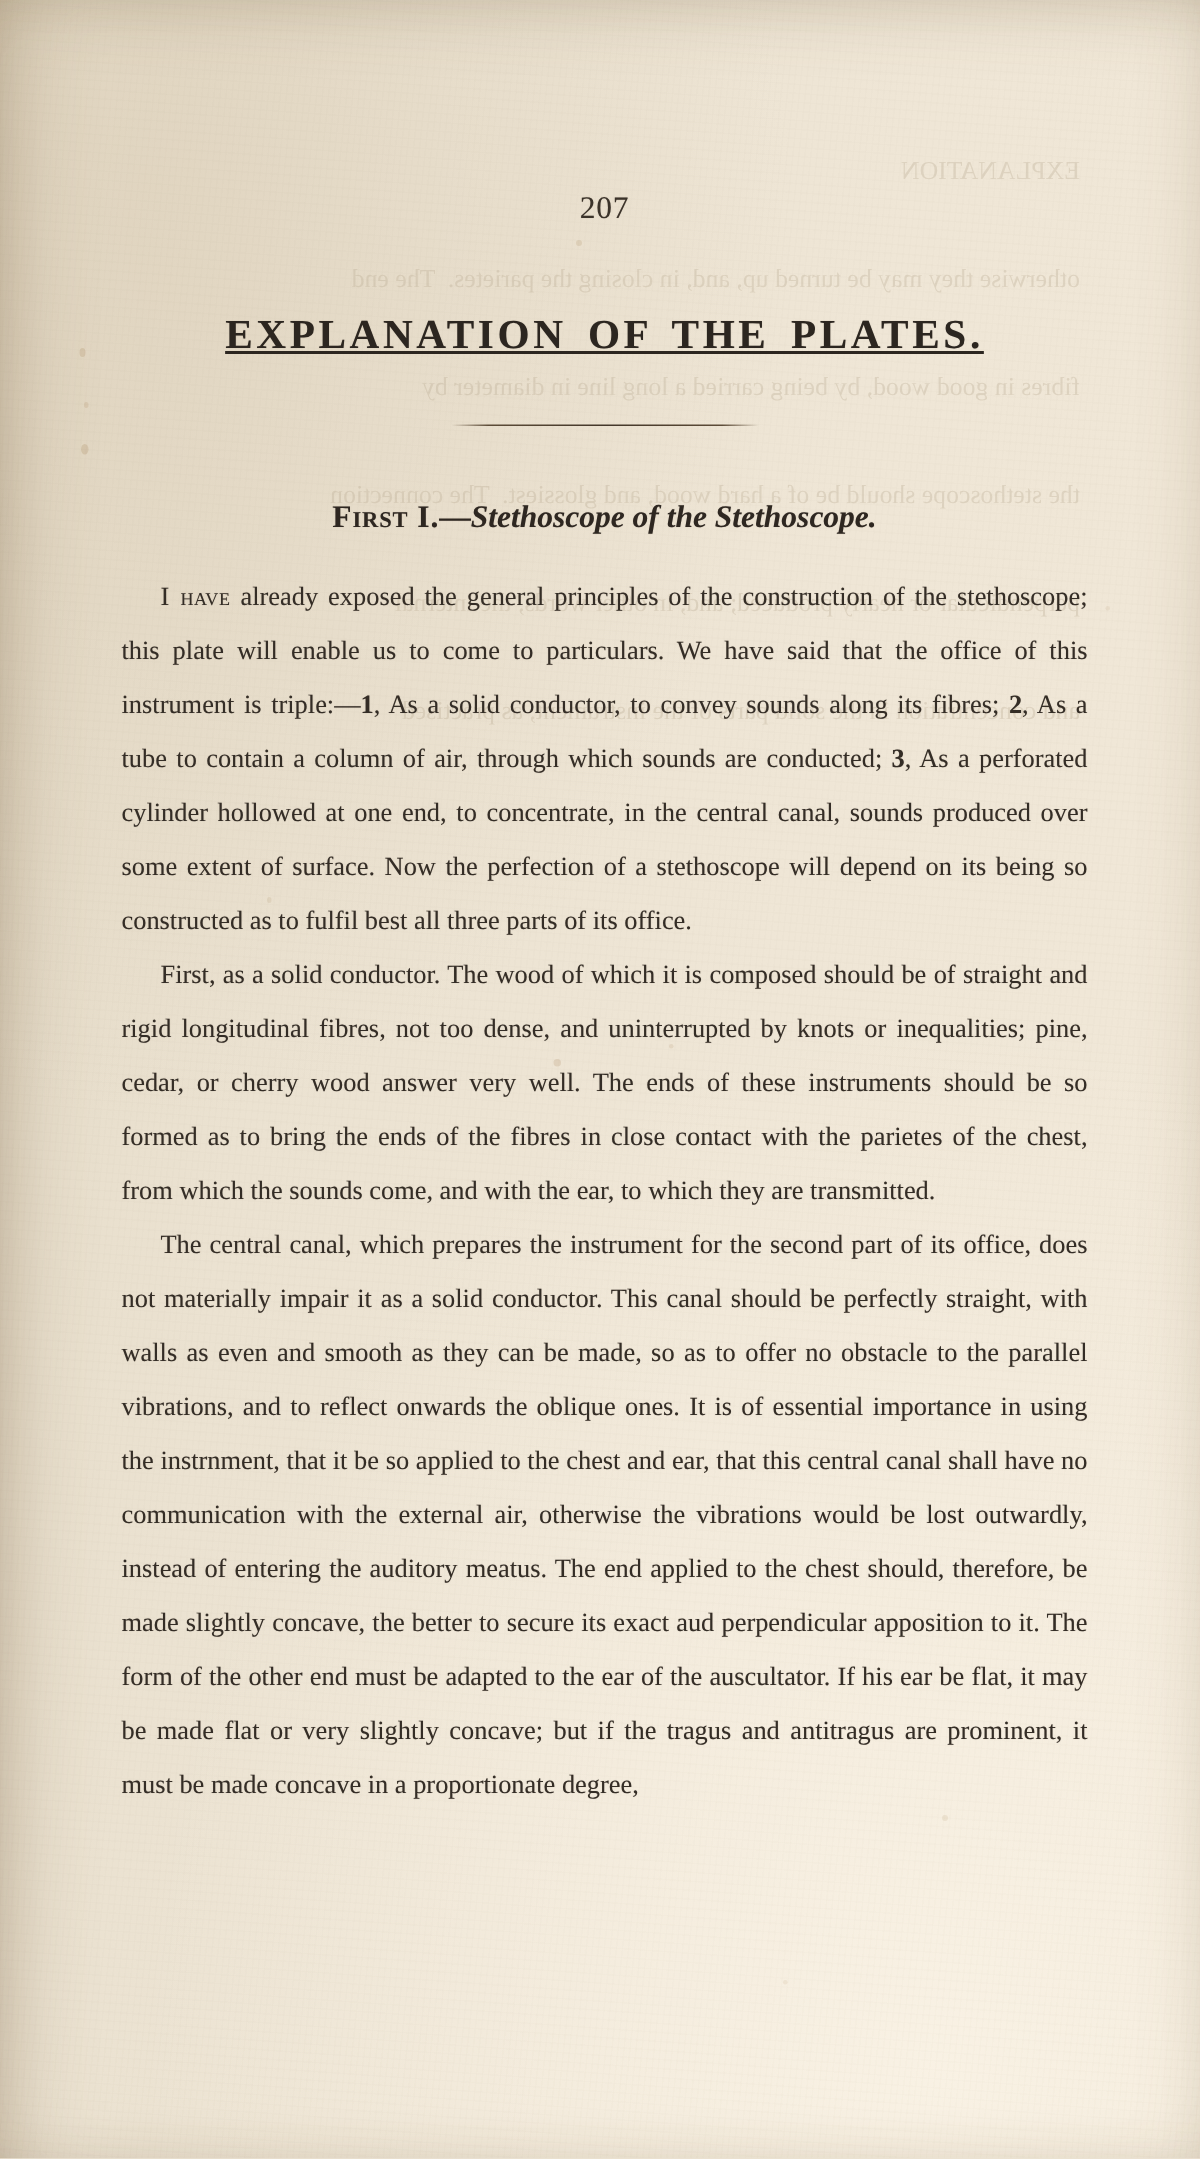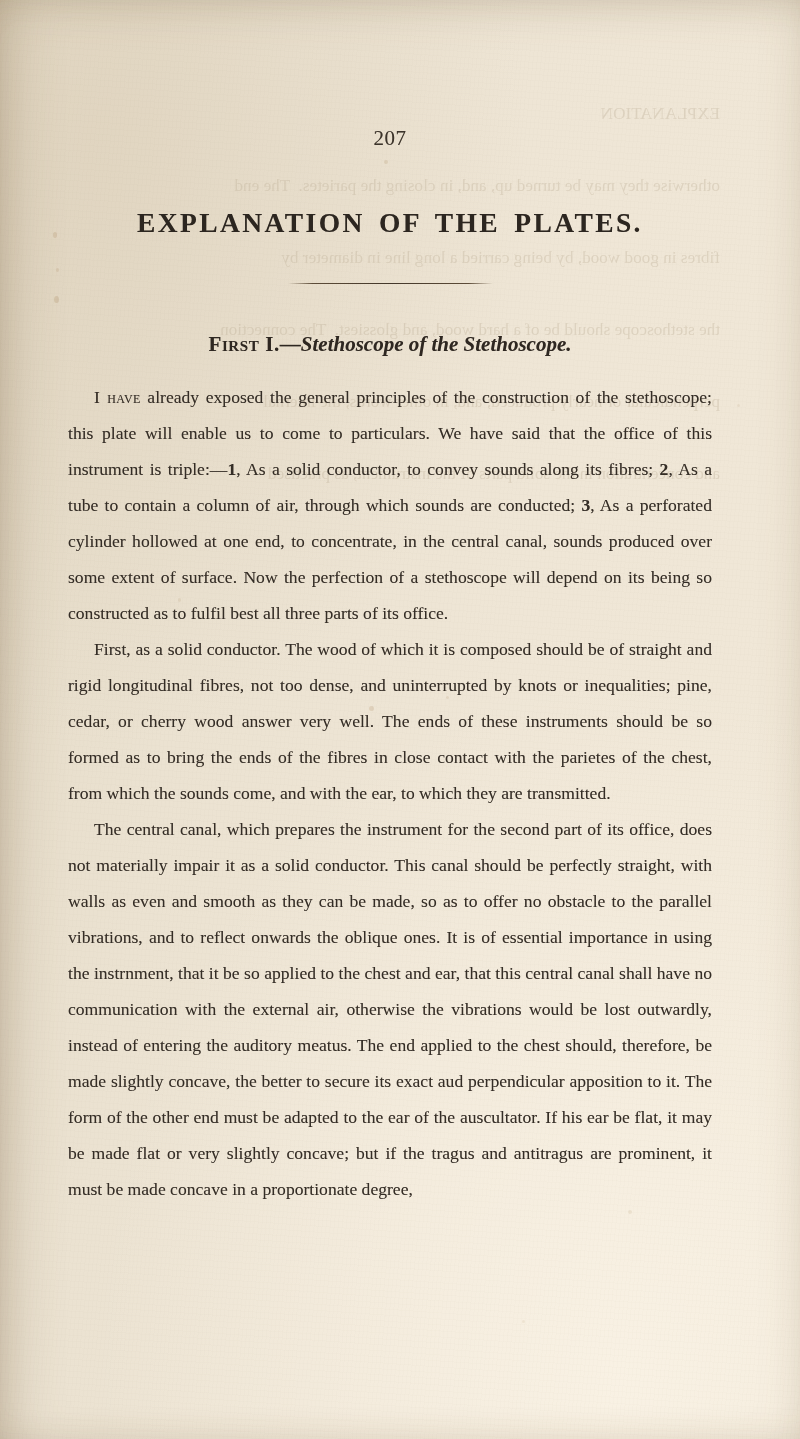--- a/index.html
+++ b/index.html
@@ -61,40 +61,41 @@
     text-align: justify;
     pointer-events: none;
     filter: blur(0.45px);
     white-space: pre-wrap;
     font-family: "Liberation Serif", serif;
   }
 
   
   .content {
     position: absolute;
-    left: 68px;
+    left: 81px;
     top: 0;
     width: 644px;
   }
 
   .folio {
     text-align: center;
     font-size: 21px;
     letter-spacing: .5px;
     color: #3b332a;
     margin-top: 126px;
   }
 
   .chapter-title {
     text-align: center;
     font-size: 27.5px;
     letter-spacing: 2.4px;
     color: #2c2620;
     margin-top: 56px;
     word-spacing: 5px;
+    text-decoration: underline;
   }
 
   .rule {
     width: 205px;
     height: 1px;
     background: linear-gradient(90deg, rgba(90,70,50,0) 0%, #5d4c38 12%, #43372a 50%, #5d4c38 88%, rgba(90,70,50,0) 100%);
     margin: 44px auto 0 auto;
   }
 
   .plate-heading {

